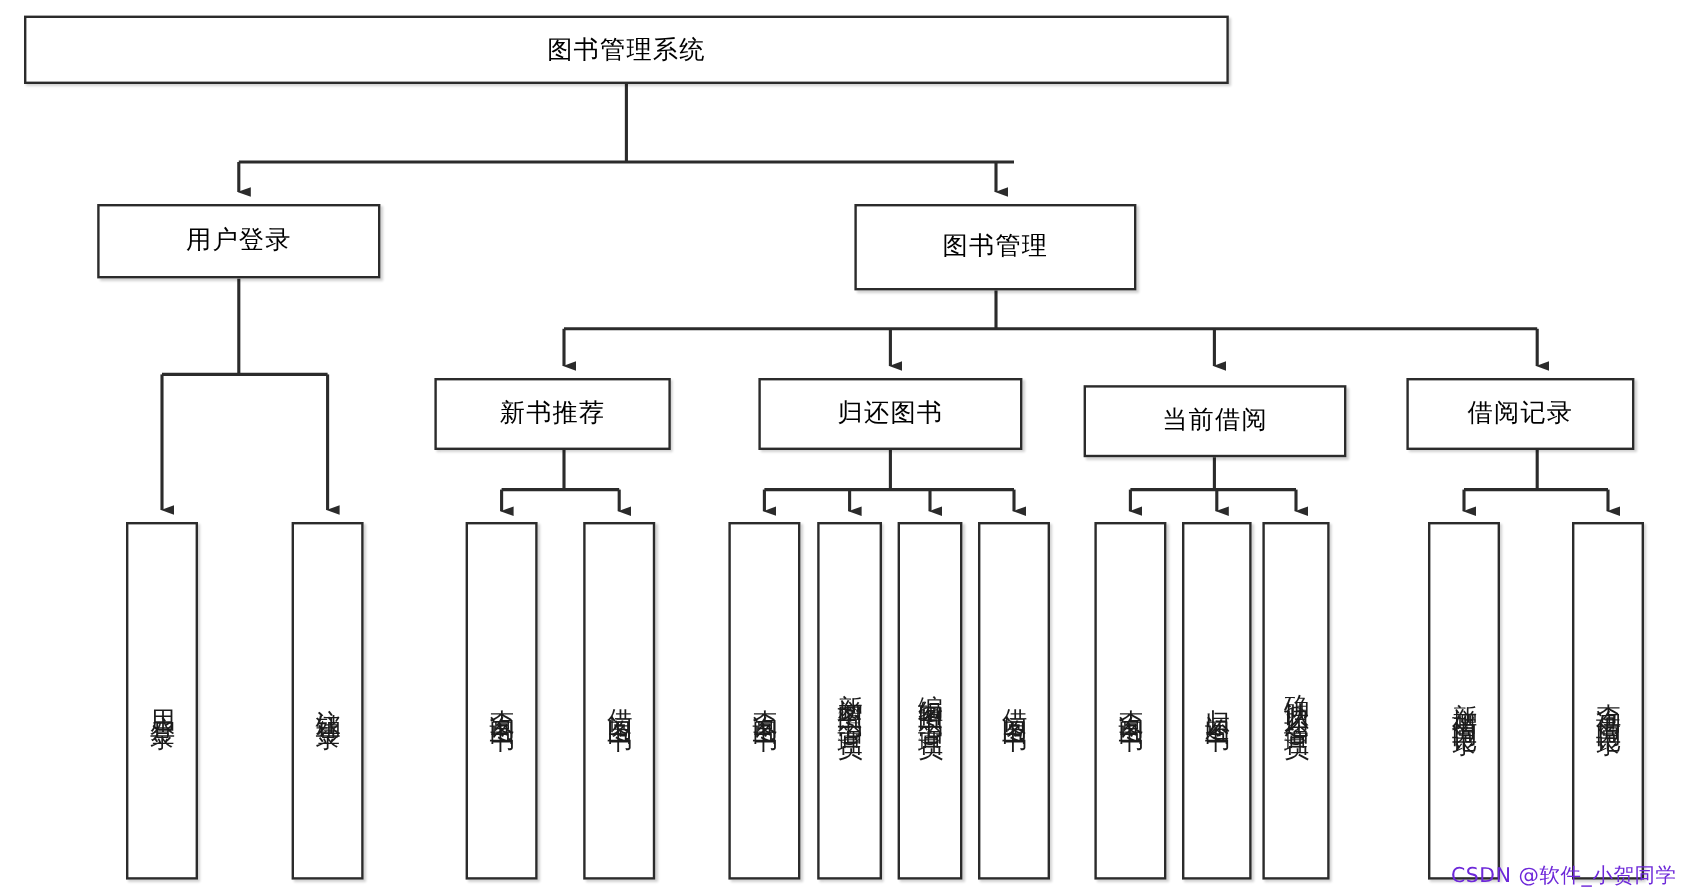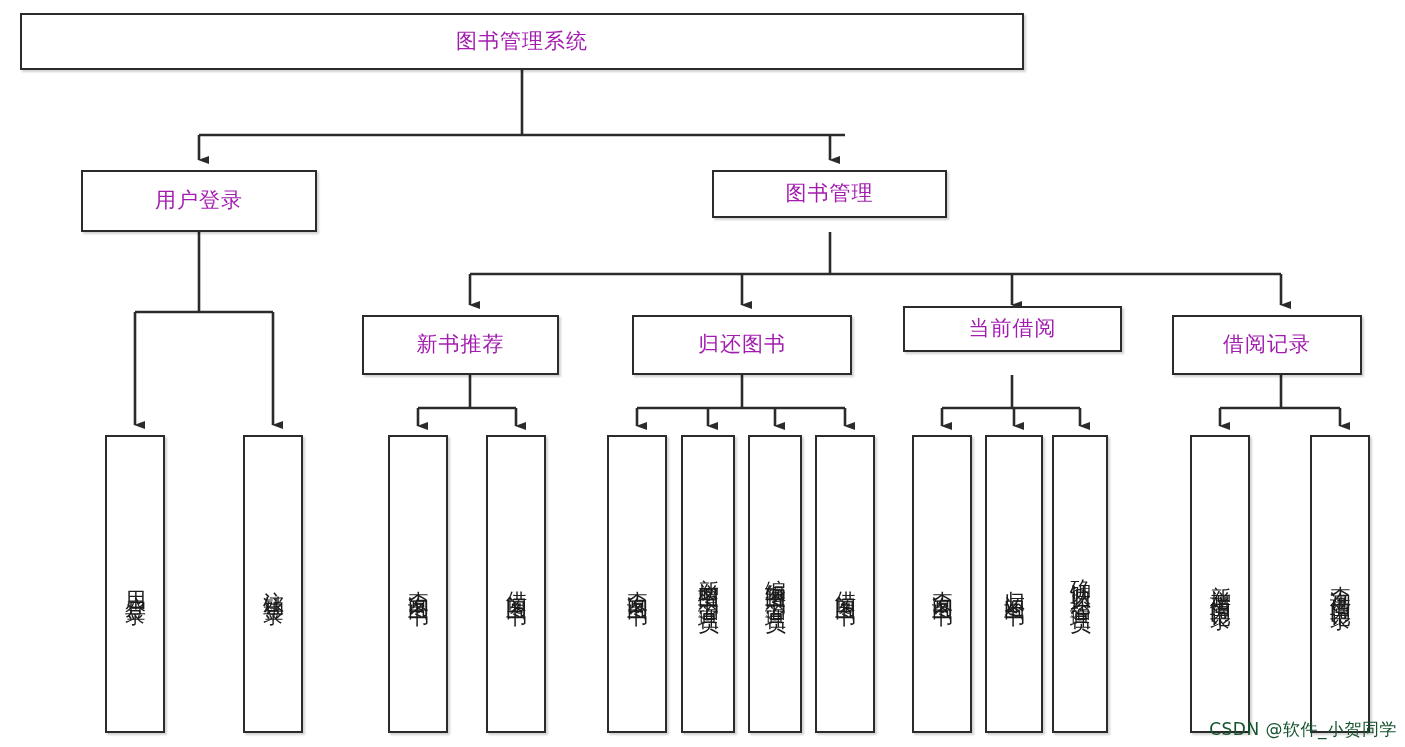--- a/index.html
+++ b/index.html
@@ -32,21 +32,21 @@
     box-sizing: border-box;
     background: #ffffff;
     border: 2.5px solid #2b2b2b;
     display: flex;
     align-items: center;
     justify-content: center;
     box-shadow: 2px 2px 2px rgba(0,0,0,0.18);
   }
   .node-label-h {
     font-size: 21px;
-    color: #a21caf;
+    color: #000000;
     letter-spacing: 1px;
     line-height: 1.1;
     white-space: nowrap;
     text-align: right;
   }
   .node-box.leaf {
     align-items: center;
     justify-content: center;
     padding: 8px 2px;
   }
@@ -58,21 +58,21 @@
     letter-spacing: 5px;
     line-height: 1;
     text-align: center;
     white-space: nowrap;
   }
   .watermark {
     position: absolute;
     right: 8px;
     bottom: 6px;
     font-size: 17px;
-    color: #14532d;
+    color: #6d28d9;
     letter-spacing: 0.5px;
     white-space: nowrap;
     pointer-events: none;
   }
 </style>
 </head>
 <body>
 
 <div id="diagram-root">
 
@@ -126,31 +126,31 @@
     </g>
   </svg>
 
   <div class="node-box" style="left:20px; top:13px; width:1004px; height:57px;">
     <span class="node-label-h">图书管理系统</span>
   </div>
 
   <div class="node-box" style="left:81px; top:170px; width:236px; height:62px;">
     <span class="node-label-h">用户登录</span>
   </div>
-  <div class="node-box" style="left:712px; top:170px; width:235px; height:48px;">
+  <div class="node-box" style="left:712px; top:170px; width:235px; height:72px;">
     <span class="node-label-h">图书管理</span>
   </div>
 
   <div class="node-box" style="left:362px; top:315px; width:197px; height:60px;font-family:Liberation Serif, serif;">
     <span class="node-label-h">新书推荐</span>
   </div>
   <div class="node-box" style="left:632px; top:315px; width:220px; height:60px;">
     <span class="node-label-h">归还图书</span>
   </div>
-  <div class="node-box" style="left:903px; top:306px; width:219px; height:46px;">
+  <div class="node-box" style="left:903px; top:321px; width:219px; height:60px;">
     <span class="node-label-h">当前借阅</span>
   </div>
   <div class="node-box" style="left:1172px; top:315px; width:190px; height:60px;">
     <span class="node-label-h">借阅记录</span>
   </div>
 
   <div class="node-box leaf" style="left:105px; top:435px; width:60px; height:298px;">
     <span class="node-label-v">用户登录</span>
   </div>
   <div class="node-box leaf" style="left:243px; top:435px; width:60px; height:298px;">

